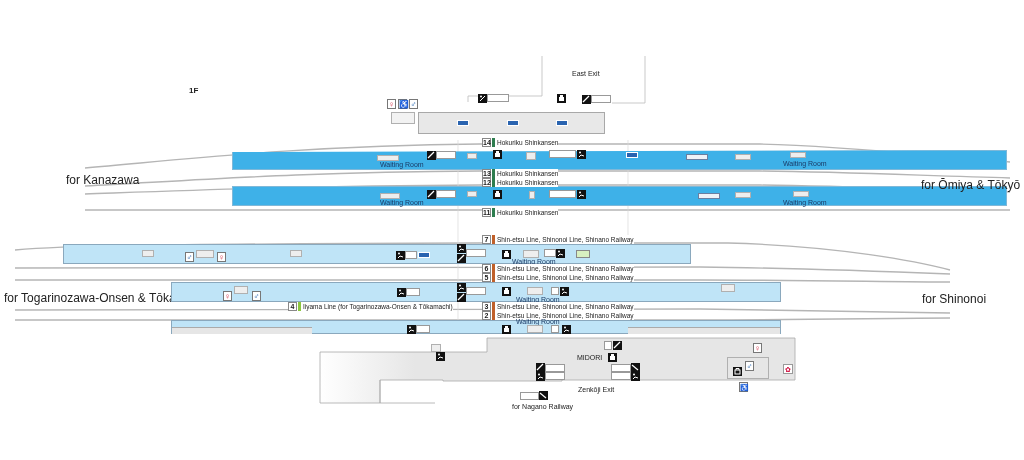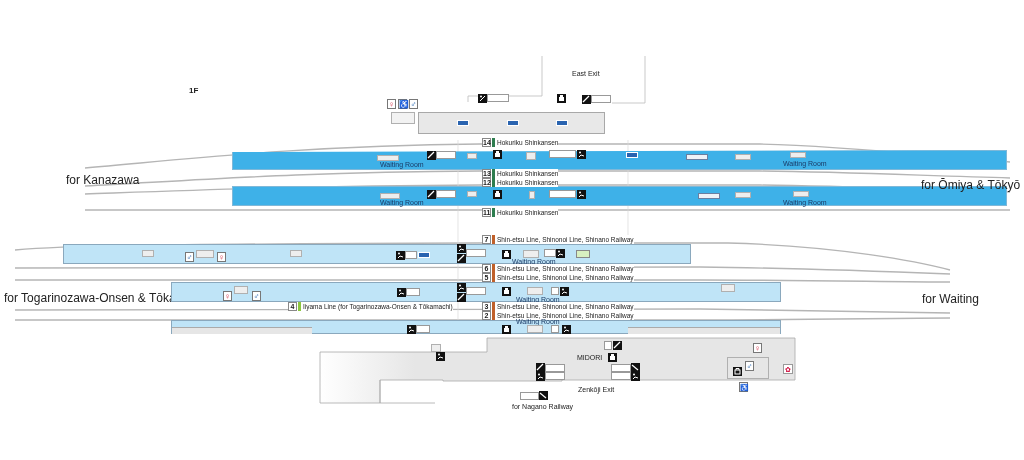--- a/index.html
+++ b/index.html
@@ -163,21 +163,21 @@
 </div>
 <div class="track-label" style="left:482px;top:208px;">
   <span class="track-num">11</span>
   <span class="track-bar" style="background:#2e7d4f;"></span>
   <span class="track-name">Hokuriku Shinkansen</span>
 </div>
 
 <div class="label-dir" style="left:66px;top:173px;">for Kanazawa</div>
 <div class="label-dir" style="left:921px;top:178px;">for Ōmiya &amp; Tōkyō</div>
 <div class="label-dir" style="left:4px;top:291px;">for Togarinozawa-Onsen &amp; Tōkamachi</div>
-<div class="label-dir" style="left:922px;top:292px;">for Waiting</div>
+<div class="label-dir" style="left:922px;top:292px;">for Shinonoi</div>
 
 <div class="platform-light" style="left:63px;top:244px;width:628px;height:20px;"></div>
 <div class="box-w" style="left:142px;top:250px;width:12px;height:7px;"></div>
 <div class="wc wc-m" style="left:185px;top:252px;">♂</div>
 <div class="box-w" style="left:196px;top:250px;width:18px;height:8px;"></div>
 <div class="wc wc-f" style="left:217px;top:252px;">♀</div>
 <div class="box-w" style="left:290px;top:250px;width:12px;height:7px;"></div>
 <div class="icon-blk" style="left:396px;top:251px;">
     <svg viewBox="0 0 9 9">
       <circle cx="3" cy="2.5" r="1" fill="#fff"></circle>

